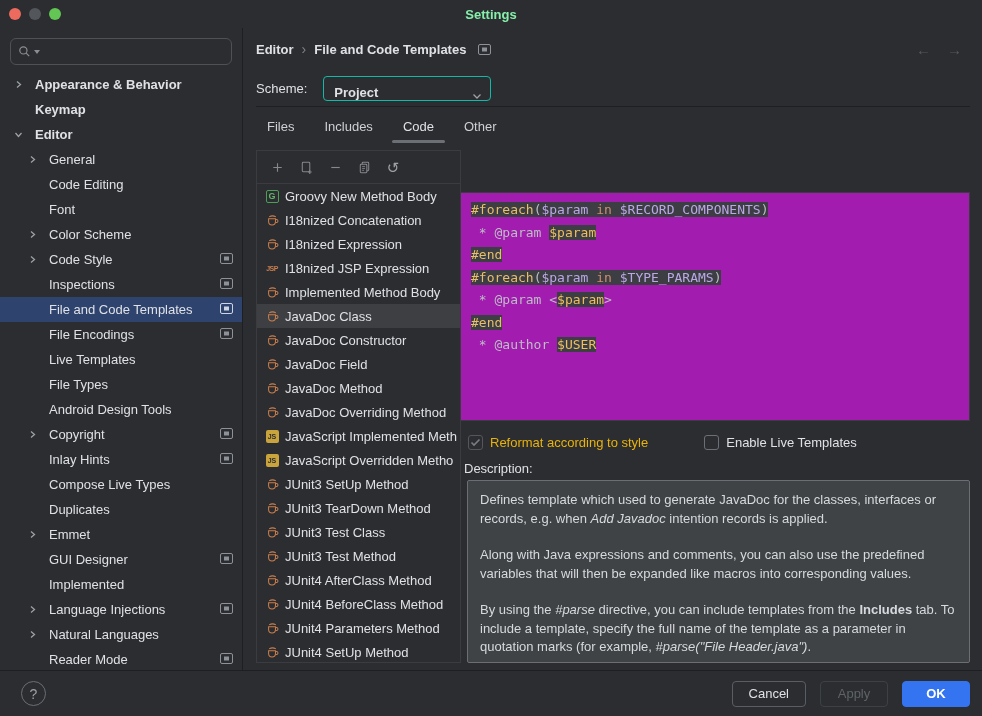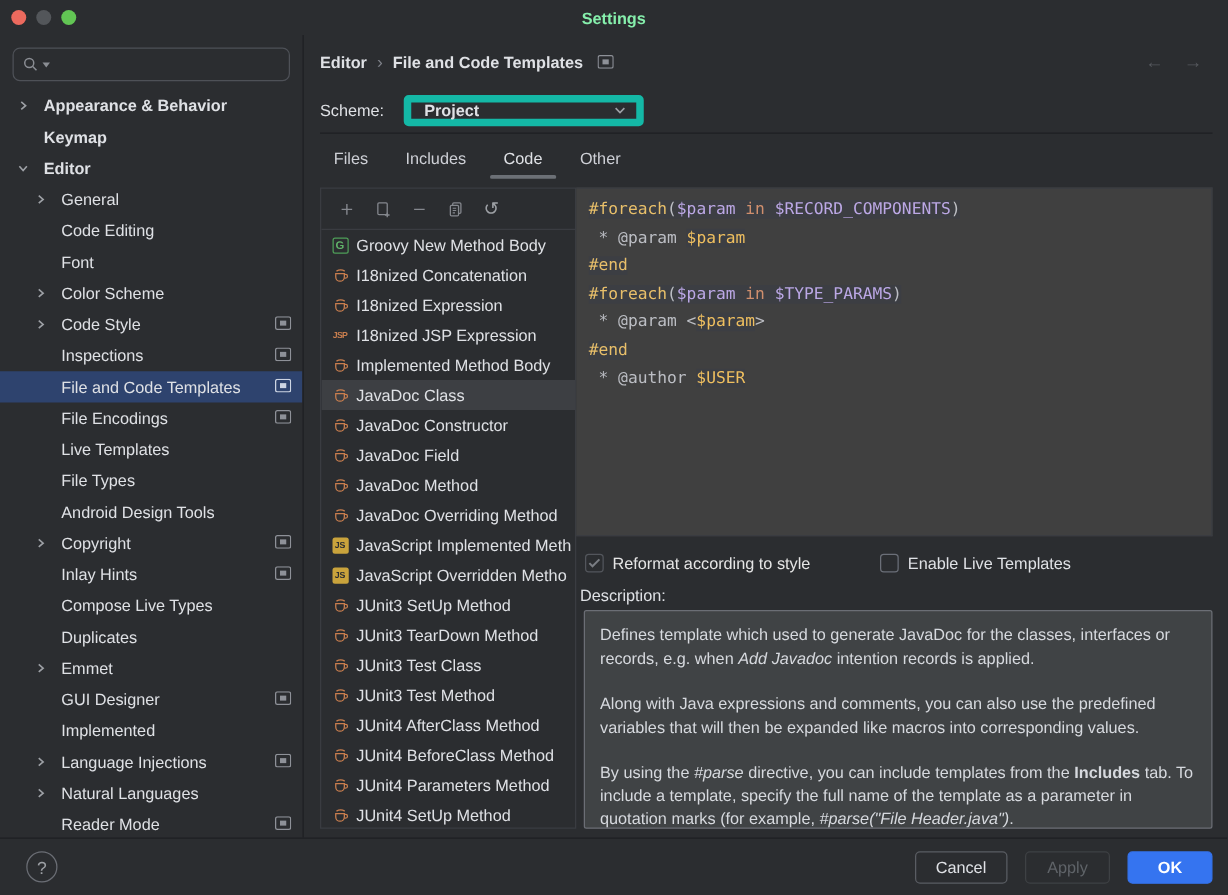--- a/index.html
+++ b/index.html
@@ -33,55 +33,55 @@
 
   
   .main { flex: 1; display: flex; flex-direction: column; padding: 0 12px 0 13px; min-width: 0; }
   .breadcrumb-row { height: 42px; display: flex; align-items: center; gap: 8px; flex: none; }
   .bc-seg { font-weight: bold; color: #DFE1E5; }
   .bc-sep { color: #7F828A; font-size: 14px; }
   .bc-icon { margin-left: 4px; display: inline-flex; }
   .nav-arrows { margin-left: auto; display: flex; gap: 16px; color: #56595E; font-size: 15px; margin-right: 8px; }
   .scheme-row { height: 37px; display: flex; align-items: center; border-bottom: 1px solid #1E1F22; flex: none; }
   .scheme-label { margin-right: 16px; }
-  .scheme-select { width: 192px; height: 25px; border: 6px solid #14b8a6; border-radius: 4px; display: flex; align-items: center; padding: 0 8px 0 10px; cursor: pointer; }
+  .scheme-select { width: 168px; height: 25px; border: 1px solid #14b8a6; border-radius: 4px; display: flex; align-items: flex-end; padding: 0 8px 0 10px; cursor: pointer; }
   .scheme-value { font-weight: bold; flex: 1; }
   .tabs-row { height: 43px; display: flex; align-items: flex-start; padding-top: 12px; gap: 30px; padding-left: 11px; flex: none; }
   .tab { color: #CED0D6; cursor: pointer; padding-bottom: 9px; position: relative; }
   .tab.selected { color: #DFE1E5; }
   .tab.selected::after { content: ""; position: absolute; left: -11px; right: -11px; bottom: 0; height: 3px; border-radius: 2px; background: #6C7076; }
 
   
   .content { height: 513px; display: flex; flex: none; }
   .tpl-list { width: 205px; flex: none; border: 1px solid #3A3C41; display: flex; flex-direction: column; overflow: hidden; }
   .list-toolbar { height: 33px; flex: none; border-bottom: 1px solid #3A3C41; display: flex; align-items: center; gap: 13px; padding-left: 12px; }
   .tb-btn { display: inline-flex; align-items: center; justify-content: center; width: 16px; height: 16px; cursor: pointer; color: #9DA0A5; font-size: 15px; line-height: 1; }
   .list-items { flex: 1; overflow: hidden; }
   .list-row { height: 24px; display: flex; align-items: center; gap: 6px; padding-left: 8px; white-space: nowrap; overflow: hidden; cursor: default; }
   .list-row.selected { background: #3D3F43; }
   .li-icon { width: 14px; flex: none; display: inline-flex; align-items: center; justify-content: center; }
   .ic-groovy { width: 13px; height: 13px; border: 1px solid #4F9E58; border-radius: 2px; color: #62B56B; font-size: 9px; font-weight: bold; display: inline-flex; align-items: center; justify-content: center; }
   .ic-js { width: 13px; height: 13px; background: #C9A33C; border-radius: 2px; color: #2B2D30; font-size: 7px; font-weight: bold; display: inline-flex; align-items: center; justify-content: center; }
   .ic-jsp { color: #C97E4E; font-size: 7px; font-weight: bold; letter-spacing: -0.5px; }
 
   .right-col { flex: 1; display: flex; flex-direction: column; min-width: 0; }
-  .code-editor { height: 279px; flex: none; background: #404040; border: 1px solid #3A3C41; border-left: none; padding: 6px 10px; font-family: "DejaVu Sans Mono", monospace; font-size: 13px; line-height: 22.5px; overflow: hidden; }
+  .code-editor { height: 229px; flex: none; background: #a21caf; border: 1px solid #3A3C41; border-left: none; padding: 6px 10px; font-family: "DejaVu Sans Mono", monospace; font-size: 13px; line-height: 22.5px; overflow: hidden; margin-top: 42px; }
   .code-line { white-space: pre; }
   .hl-wrap { background: #3C3E43; }
   .tok-d { color: #E8BF6A; }
   .tok-p { color: #BCBEC4; }
   .tok-v { color: #BCA8E6; }
   .tok-k { color: #CF8E6D; }
   .tok-g { color: #EFBF5F; background: #3C3E43; }
 
   .opts-row { margin-top: 8px; height: 26px; display: flex; align-items: center; padding-left: 7px; flex: none; }
   .cb-group { display: flex; align-items: center; gap: 7px; cursor: pointer; }
   .cb-box { width: 15px; height: 15px; border-radius: 3px; border: 1px solid #6B6F78; display: inline-flex; align-items: center; justify-content: center; flex: none; }
   .cb-group.disabled .cb-box { border-color: #53565C; }
-  .cb-group.disabled .cb-label { color: #e5e5e5; }
+  .cb-group.disabled .cb-label { color: #eab308; }
   .cb-gap { width: 56px; }
   .desc-label { margin: 6px 0 4px 3px; flex: none; }
   .desc-box { margin-left: 6px; flex: 1; background: #404345; border: 1px solid #6B6E75; border-radius: 2px; padding: 10px 12px; color: #D6D9DE; line-height: 18.5px; overflow: hidden; }
   .desc-box p { margin-bottom: 18px; }
   .desc-box i { font-style: italic; }
   .desc-box b { font-weight: bold; }
 
   
   .bottombar { height: 46px; flex: none; border-top: 1px solid #1E1F22; display: flex; align-items: center; padding: 0 12px; }
   .help-circle { width: 25px; height: 25px; border: 1px solid #6B6E75; border-radius: 50%; color: #9DA0A5; display: flex; align-items: center; justify-content: center; font-size: 14px; margin-left: 9px; cursor: pointer; }

